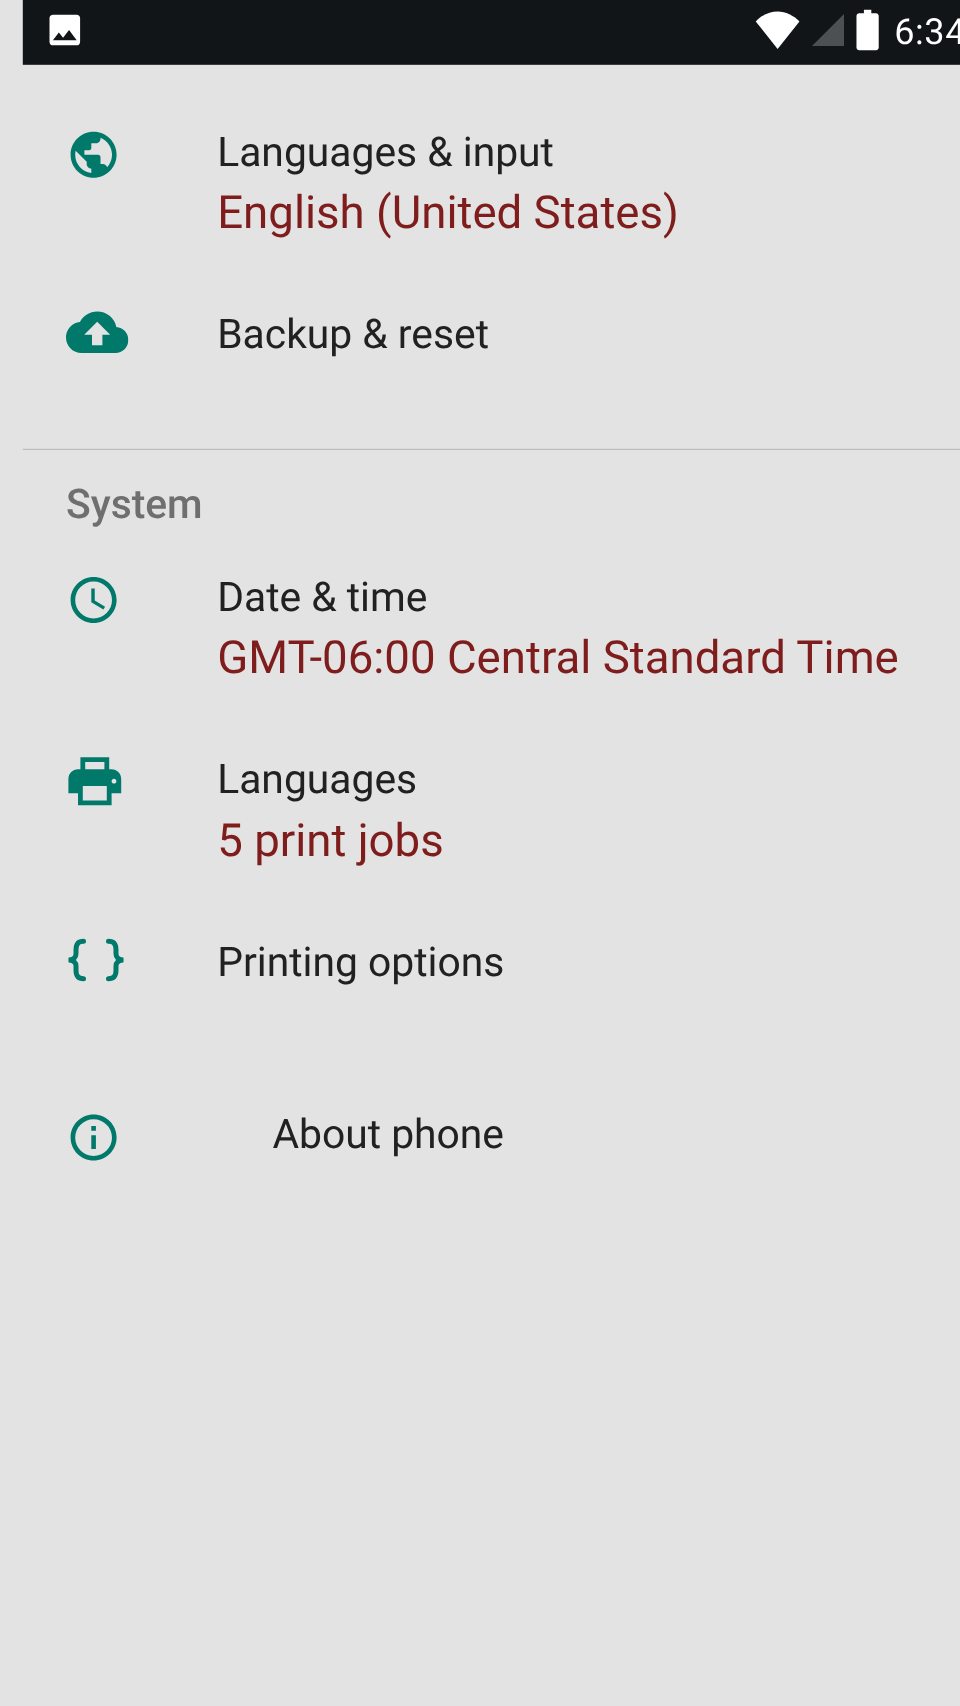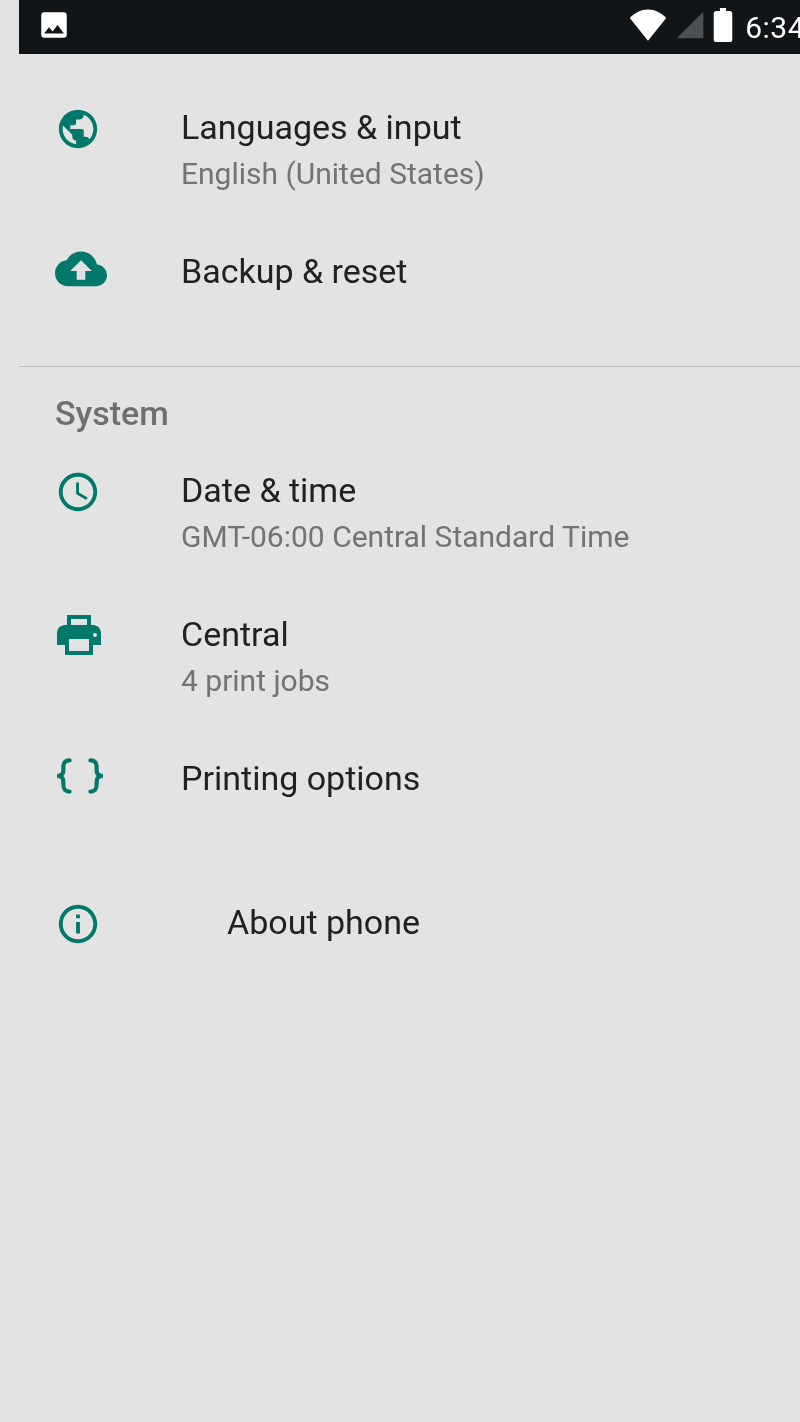--- a/index.html
+++ b/index.html
@@ -77,22 +77,22 @@
   }
   .settings-item .text-slot {
     flex: 1 1 auto;
   }
   .item-title {
     font-size: 34px;
     color: #212121;
     line-height: 1.25;
   }
   .item-subtitle {
-    font-size: 30px;
-    color: #737373;
+    font-size: 38px;
+    color: #7f1d1d;
     margin-top: 6px;
     line-height: 1.25;
   }
 
   .section-divider {
     border-top: 1px solid #bdbdbd;
   }
 
   .section-header {
     padding: 26px 0 8px 36px;
@@ -199,22 +199,22 @@
 
     <div class="settings-item">
       <div class="icon-slot">
         <span>
           <svg width="48" height="44" viewBox="0 0 24 22">
               <path class="icon-teal" d="M19 6h-1V1H6v5H5C2.79 6 1 7.79 1 10v6h4v5h14v-5h4v-6c0-2.21-1.79-4-4-4zM8 3h8v3H8V3zm9 16H7v-6h10v6zm3-7c-.55 0-1-.45-1-1s.45-1 1-1 1 .45 1 1-.45 1-1 1z"></path>
             </svg>
         </span>
       </div>
       <div class="text-slot">
-        <div class="item-title">Central</div>
-        <div class="item-subtitle">4 print jobs</div>
+        <div class="item-title">Languages</div>
+        <div class="item-subtitle">5 print jobs</div>
       </div>
     </div>
 
     <div class="settings-item">
       <div class="icon-slot">
         <span>
           <svg width="50" height="38" viewBox="0 0 48 34" fill="none">
             <path d="M14 2 C9 2 8 5 8 9 L8 12 C8 15 6 17 2 17 C6 17 8 19 8 22 L8 25 C8 29 9 32 14 32" stroke="#00796b" stroke-width="4" stroke-linecap="round" fill="none"></path>
             <path d="M34 2 C39 2 40 5 40 9 L40 12 C40 15 42 17 46 17 C42 17 40 19 40 22 L40 25 C40 29 39 32 34 32" stroke="#00796b" stroke-width="4" stroke-linecap="round" fill="none"></path>
           </svg>

